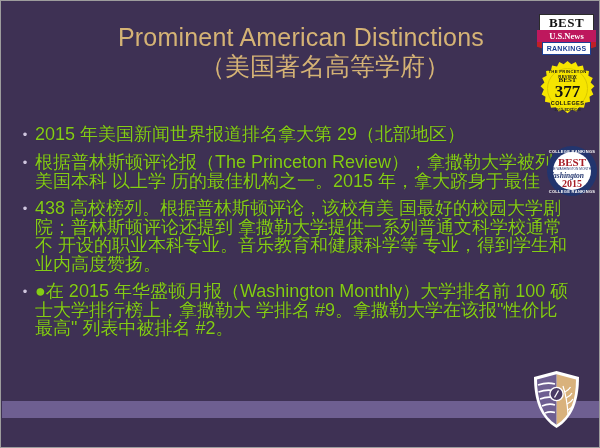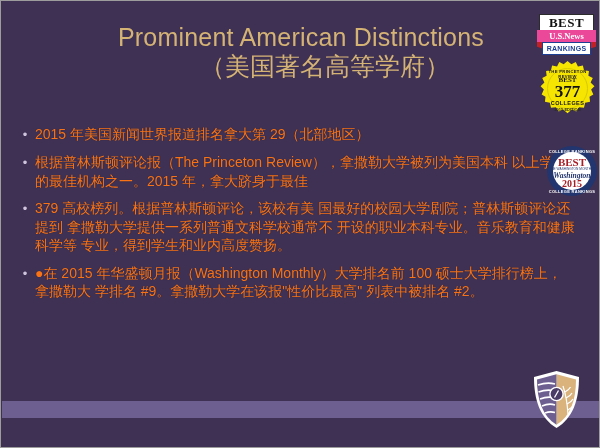--- a/index.html
+++ b/index.html
@@ -62,22 +62,22 @@
   .bullet-dot {
     color: #cfc6de;
     font-size: 13px;
     line-height: 18px;
     width: 20px;
     flex: 0 0 20px;
     text-align: center;
     padding-top: 1px;
   }
   .bullet-text {
-    color: #f97316;
-    font-size: 14px;
+    color: #84cc16;
+    font-size: 18px;
     line-height: 18.5px;
     flex: 1 1 auto;
     text-shadow: 0 0 1px rgba(0,0,0,0.35);
   }
 
   
   .badge {
     position: absolute;
   }
 
@@ -100,21 +100,21 @@
     font-weight: bold;
     font-size: 13px;
     line-height: 15px;
     text-align: center;
     letter-spacing: 0.5px;
   }
   #badge-usnews .bn-usnews {
     position: absolute;
     left: 0px; top: 16px;
     width: 59px; height: 12px;
-    background: #ec4899;
+    background: #be185d;
     color: #ffffff;
     font-family: "Liberation Serif", serif;
     font-weight: bold;
     font-size: 8.5px;
     line-height: 12px;
     text-align: center;
   }
   #badge-usnews .bn-rank {
     position: absolute;
     left: 5px; top: 28px;
@@ -283,21 +283,20 @@
     width: 50px;
     text-align: center;
     color: #22356e;
     font-size: 3.2px;
     line-height: 4px;
   }
   #badge-washington .wm-name {
     position: absolute;
     left: 0; top: 25px;
     width: 50px;
-    text-align: center;
     color: #22356e;
     font-family: "Liberation Serif", serif;
     font-style: italic;
     font-weight: bold;
     font-size: 7.5px;
     line-height: 9px;
   }
   #badge-washington .wm-year {
     position: absolute;
     left: 0; top: 33px;
@@ -358,21 +357,21 @@
       <span class="bullet-text">2015 年美国新闻世界报道排名拿大第 29（北部地区）</span>
     </div>
 
     <div class="bullet-row">
       <span class="bullet-dot">•</span>
       <span class="bullet-text">根据普林斯顿评论报（The Princeton Review），拿撒勒大学被列为美国本科 以上学 历的最佳机构之一。2015 年，拿大跻身于最佳</span>
     </div>
 
     <div class="bullet-row">
       <span class="bullet-dot">•</span>
-      <span class="bullet-text">379 高校榜列。根据普林斯顿评论，该校有美 国最好的校园大学剧院；普林斯顿评论还提到 拿撒勒大学提供一系列普通文科学校通常不 开设的职业本科专业。音乐教育和健康科学等 专业，得到学生和业内高度赞扬。</span>
+      <span class="bullet-text">438 高校榜列。根据普林斯顿评论，该校有美 国最好的校园大学剧院；普林斯顿评论还提到 拿撒勒大学提供一系列普通文科学校通常不 开设的职业本科专业。音乐教育和健康科学等 专业，得到学生和业内高度赞扬。</span>
     </div>
 
     <div class="bullet-row">
       <span class="bullet-dot">•</span>
       <span class="bullet-text">●在 2015 年华盛顿月报（Washington Monthly）大学排名前 100 硕士大学排行榜上，拿撒勒大 学排名 #9。拿撒勒大学在该报"性价比最高" 列表中被排名 #2。</span>
     </div>
 
   </div>
 
   <div class="badge" id="badge-usnews">

